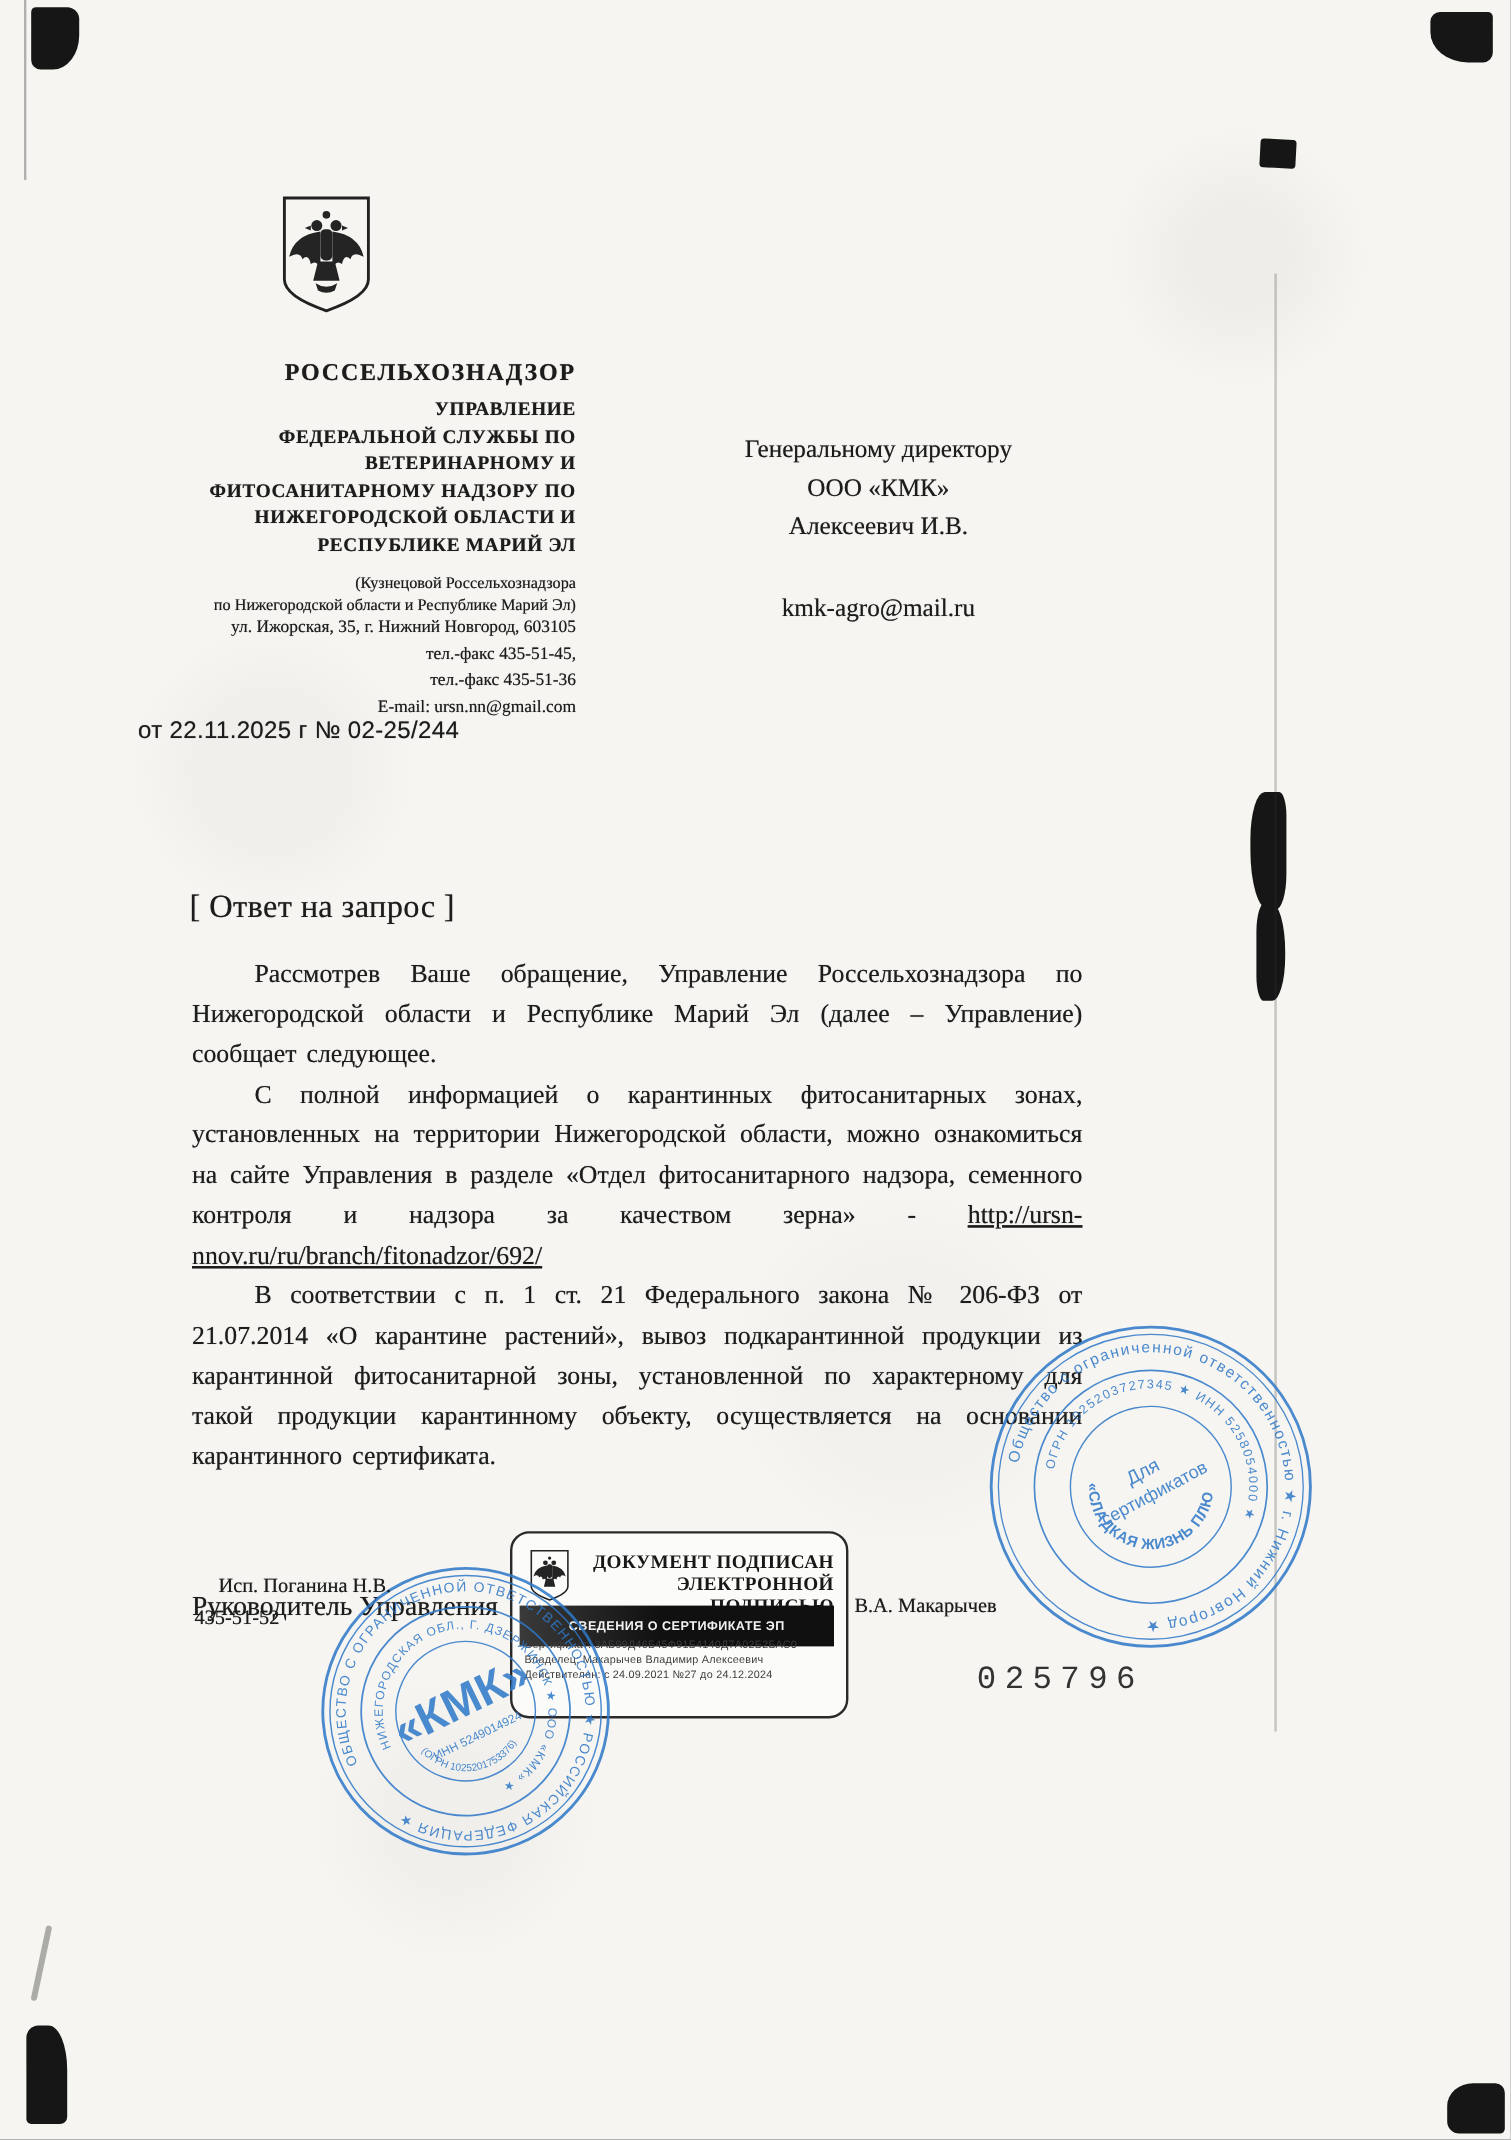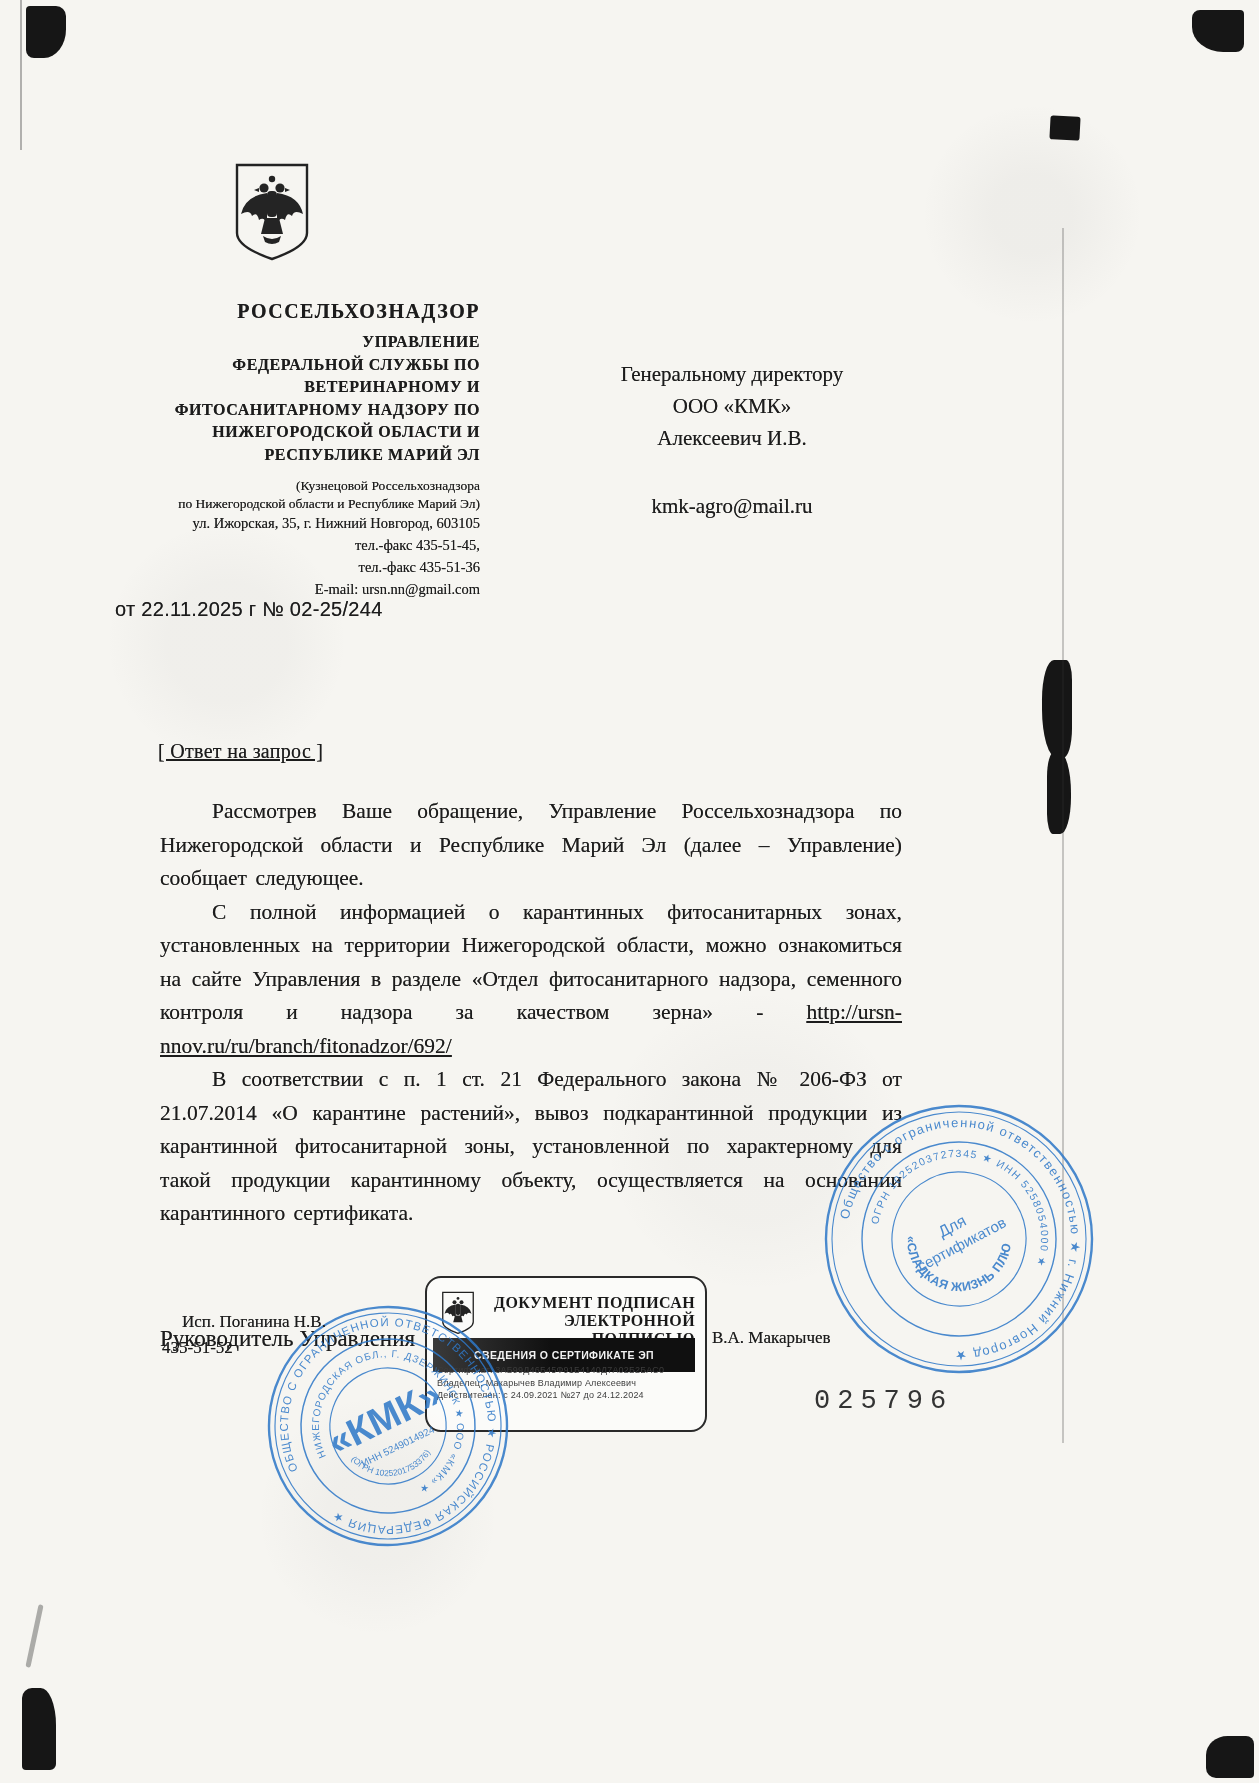--- a/index.html
+++ b/index.html
@@ -29,21 +29,21 @@
   .tel1{ top:537px; font-size:14.5px; }
   .tel2{ top:559px; font-size:14.5px; }
   .mail{ top:581px; font-size:14.5px; }
   .refline{ position:absolute; left:115px; top:598px; font-family:"Liberation Sans",sans-serif; font-size:20px; letter-spacing:.3px; }
 
   
   .recipient{ position:absolute; left:612px; top:358px; width:240px; text-align:center; font-size:21px; line-height:32px; }
   .recipient .email{ margin-top:36px; }
 
   
-  .subject{ position:absolute; left:158px; top:740px; font-size:20px; letter-spacing:.3px;text-decoration:underline; }
+  .subject{ position:absolute; left:158px; top:740px; font-size:27px; letter-spacing:.3px; }
   .body-text{ position:absolute; left:160px; top:795px; width:742px; font-size:21.5px; line-height:33.5px; text-align:justify; text-align-last:left; word-spacing:3px; }
   .body-text p{ margin:0; text-indent:52px; }
   .body-text a{ color:#1c1c1c; text-decoration:underline; }
 
   
   .sig-title{ position:absolute; left:160px; top:1326px; font-size:23px; }
   .sig-name{ position:absolute; left:712px; top:1328px; font-size:17px; }
 
   
   .esign{ position:absolute; left:425px; top:1276px; width:278px; height:152px;

